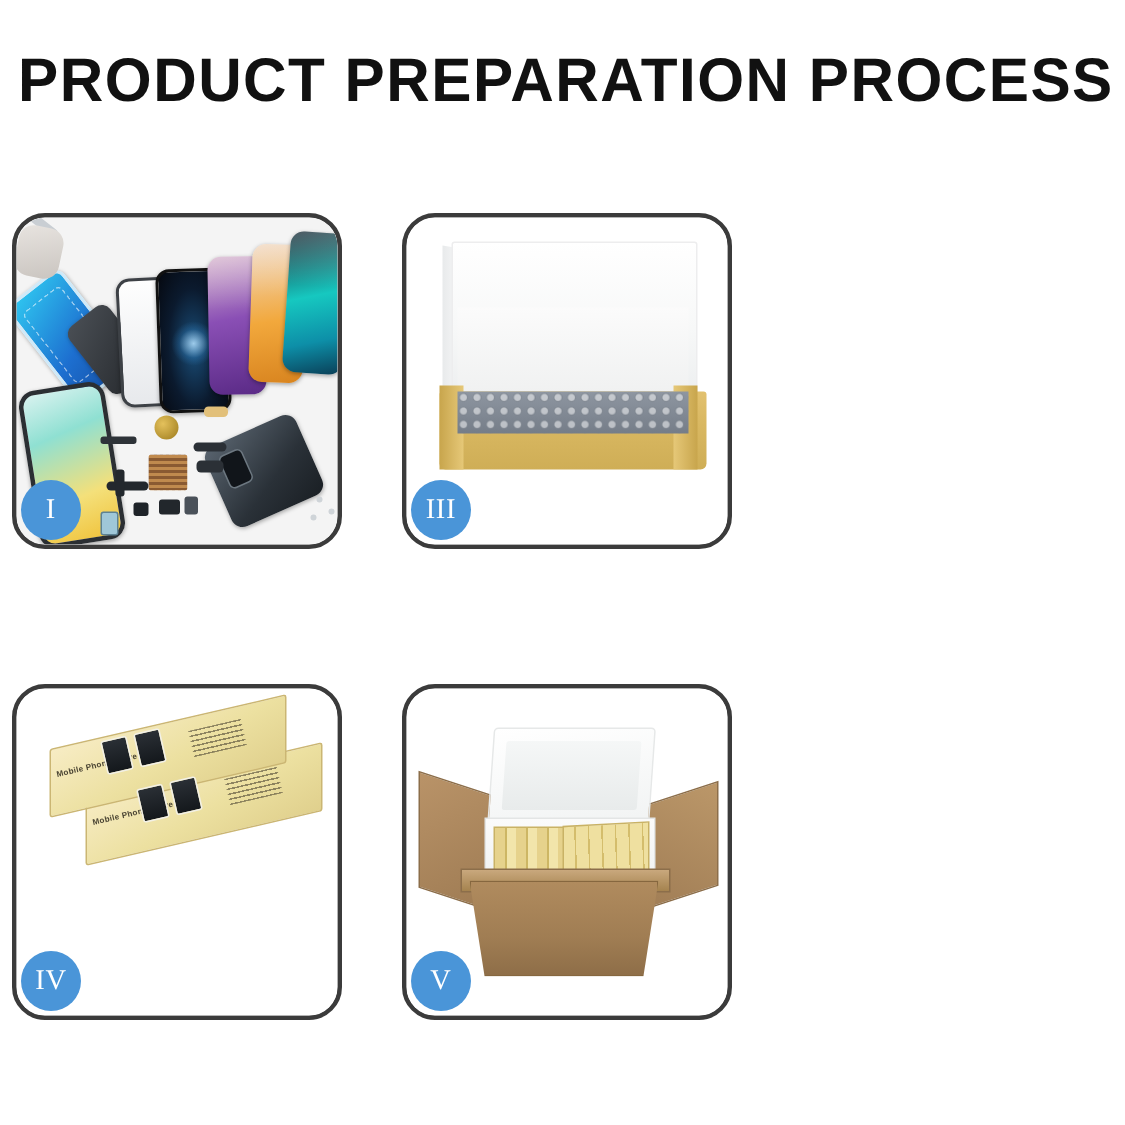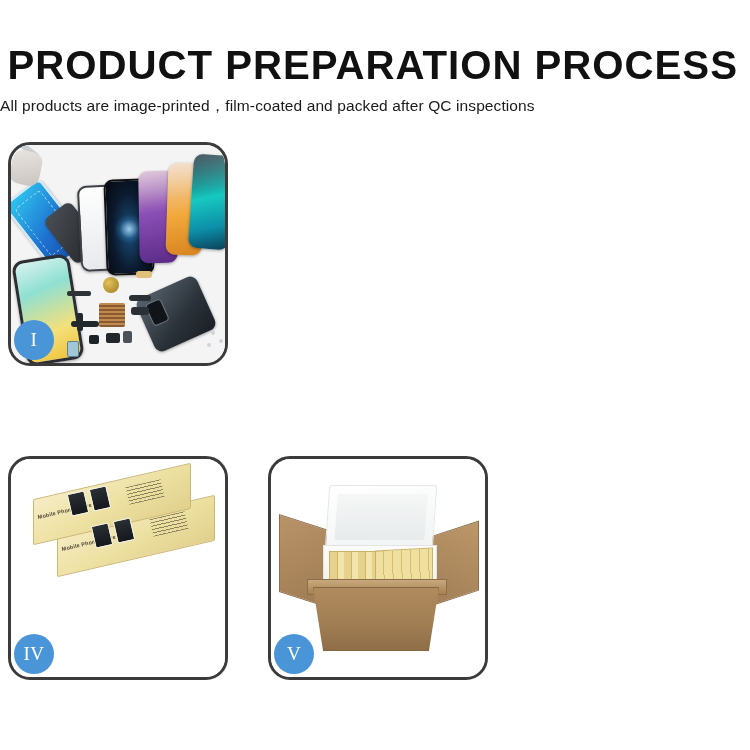--- a/index.html
+++ b/index.html
@@ -10,22 +10,22 @@
   body {
     width: 750px;
     height: 750px;
     font-family: "Liberation Sans", sans-serif;
     overflow: hidden;
     position: relative;
   }
 
   
   .header {
-    padding-top: 44px;
-    text-align: left;
+    padding-top: 32px;
+    text-align: right;
   }
   .page-title {
     font-family: "Liberation Sans", sans-serif;
     font-size: 41px;
     font-weight: bold;
     letter-spacing: 1.0px;
     color: #111111;
     line-height: 1.05;
     transform: scaleX(0.98);
     white-space: nowrap;
@@ -421,21 +421,20 @@
     position:absolute; left:96px; top:14px; width:70px; height:26px;
     background:linear-gradient(120deg,rgba(255,255,255,.85),rgba(240,240,240,.2));
     transform:skewY(14deg); border-radius:3px;
   }
 </style>
 </head>
 <body>
 
 <div class="header">
   <div class="page-title">PRODUCT PREPARATION PROCESS</div>
-  <div class="page-subtitle">All products are image-printed，film-coated and packed after QC inspections</div>
 </div>
 
 <div class="grid">
 
   <div class="grid-row">
 
     <div class="panel">
       <div class="panel-photo p1">
         <div class="ph ph-blue"></div>
         <div class="ph ph-dark"></div>
@@ -463,20 +462,33 @@
         <div class="part part-screw s1"></div>
         <div class="part part-screw s2"></div>
         <div class="part part-screw s3"></div>
         <div class="part-tool"></div>
         <div class="part-hand"></div>
       </div>
       <div class="badge">I</div>
     </div>
 
 
+    <div class="panel">
+      <div class="panel-photo p3">
+        <div class="box3-lid-flapL"></div>
+        <div class="box3-lid-flapR"></div>
+        <div class="box3-lid"></div>
+        <div class="box3-foam"></div>
+        <div class="box3-tray"></div>
+        <div class="box3-tray-lipL"></div>
+        <div class="box3-tray-lipR"></div>
+        <div class="box3-tray-inner"></div>
+      </div>
+      <div class="badge">III</div>
+    </div>
 
   </div>
 
   <div class="grid-row">
 
     <div class="panel">
       <div class="panel-photo p4">
         <div class="stack-layer sl-l3 stack-layer"></div>
         <div class="stack-layer sl-l2"></div>
         <div class="stack-layer sl-l1"></div>

